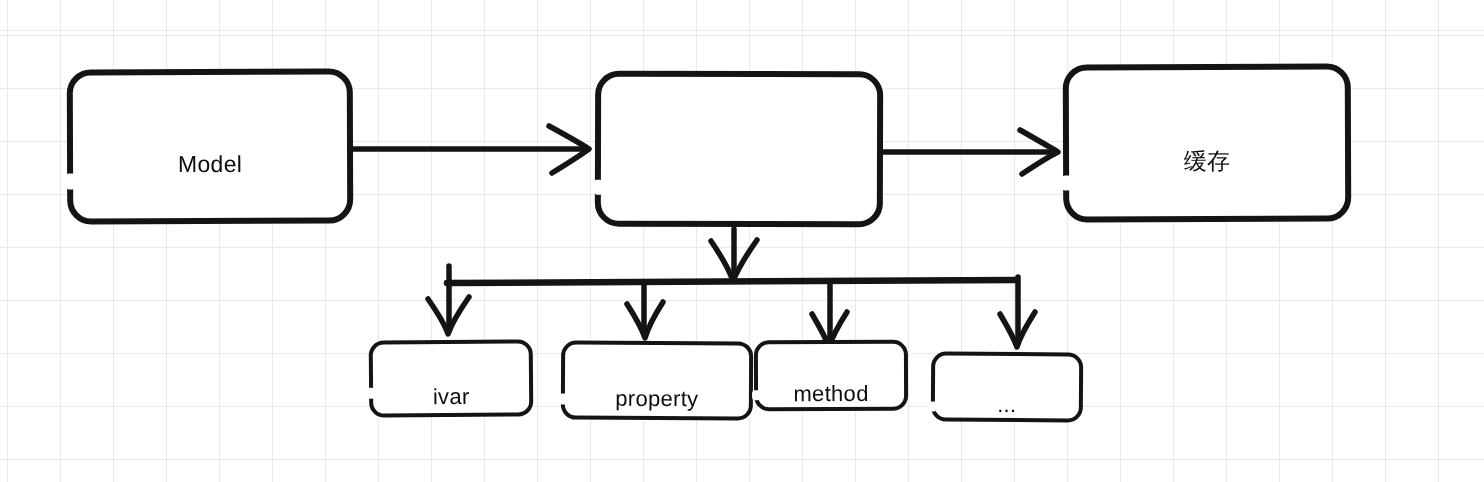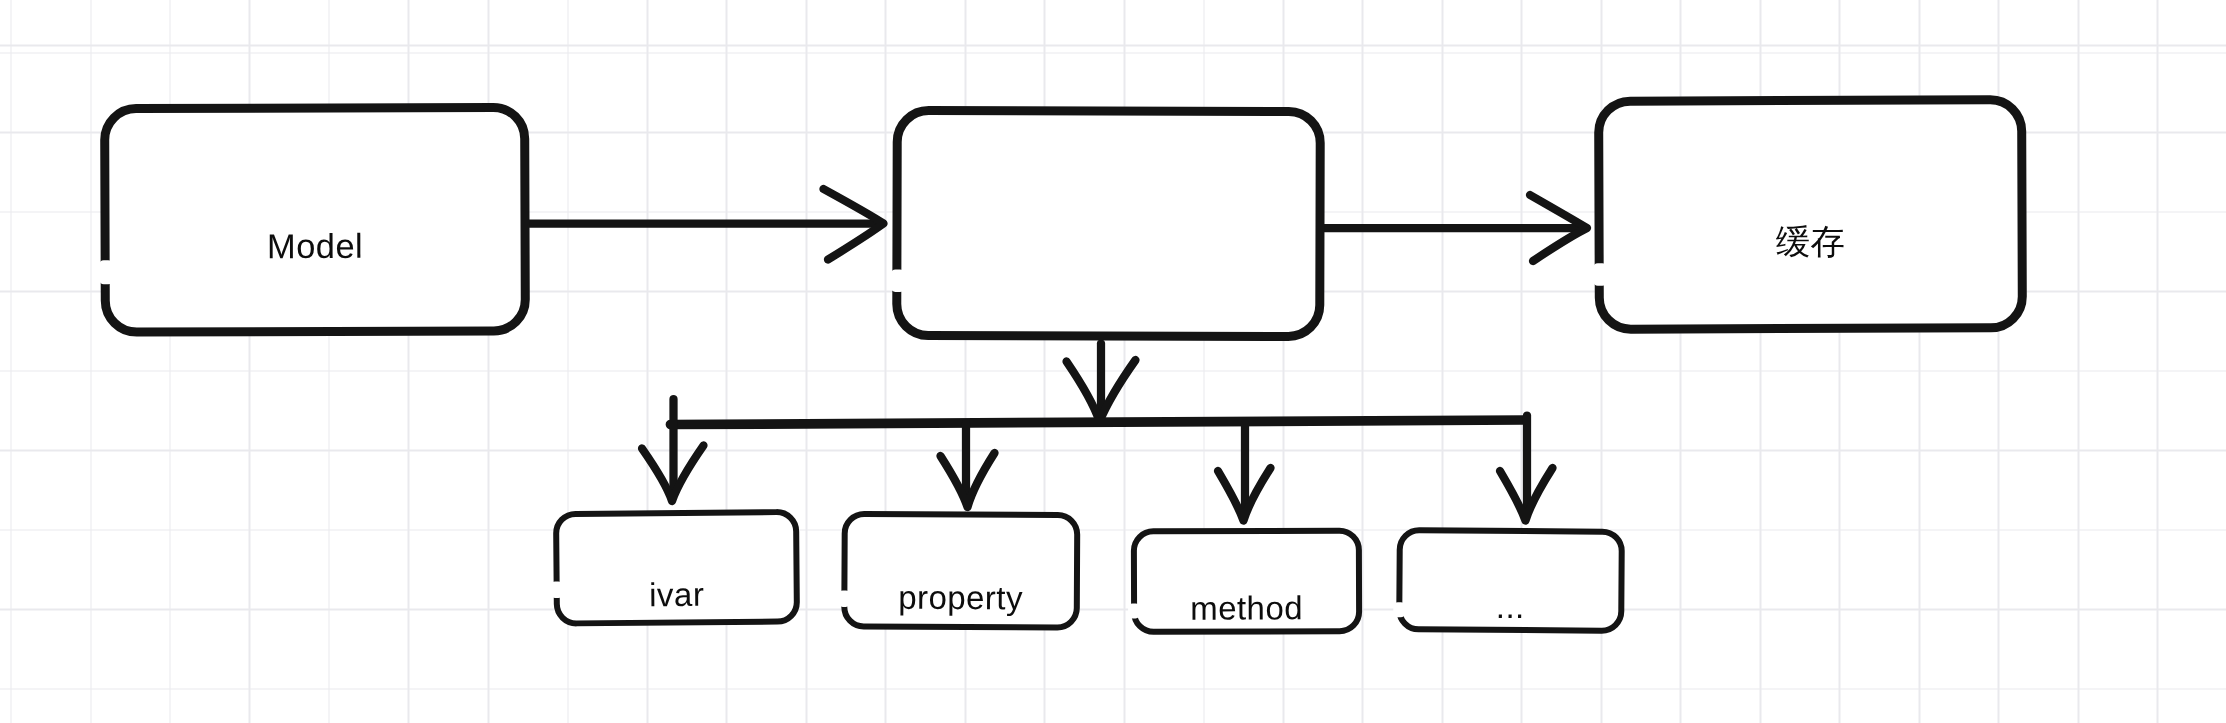--- a/index.html
+++ b/index.html
@@ -51,22 +51,22 @@
     left: -7px;
     width: 9px;
     background: #ffffff;
     border-radius: 3px;
   }
 
   .node-model    { left: 67px;   top: 69px;  width: 286px; height: 155px; transform: rotate(-0.2deg); }
   .node-class    { left: 595px;  top: 71px;  width: 288px; height: 156px; transform: rotate(0.15deg); }
   .node-cache    { left: 1063px; top: 64px;  width: 288px; height: 158px; transform: rotate(-0.2deg); }
   .node-ivar     { left: 369px;  top: 340px; width: 164px; height: 77px;  transform: rotate(-0.5deg); }
-  .node-property { left: 561px;  top: 341px; width: 159px; height: 79px;  transform: rotate(0.3deg); }
-  .node-method   { left: 754px;  top: 352px; width: 154px; height: 71px;  transform: rotate(-0.2deg); }
+  .node-property { left: 561px;  top: 341px; width: 192px; height: 79px;  transform: rotate(0.3deg); }
+  .node-method   { left: 754px;  top: 340px; width: 154px; height: 71px;  transform: rotate(-0.2deg); }
   .node-more     { left: 931px;  top: 352px; width: 152px; height: 70px;  transform: rotate(0.4deg); }
 
   .node-model .gap    { top: 98px;  height: 16px; }
   .node-class .gap    { top: 103px; height: 15px; }
   .node-cache .gap    { top: 105px; height: 15px; }
   .node-ivar .gap     { top: 43px;  height: 11px; left: -6px; width: 8px; }
   .node-property .gap { top: 49px;  height: 11px; left: -6px; width: 8px; }
   .node-method .gap   { top: 46px;  height: 10px; left: -6px; width: 8px; }
   .node-more .gap     { top: 46px;  height: 10px; left: -6px; width: 8px; }
 

